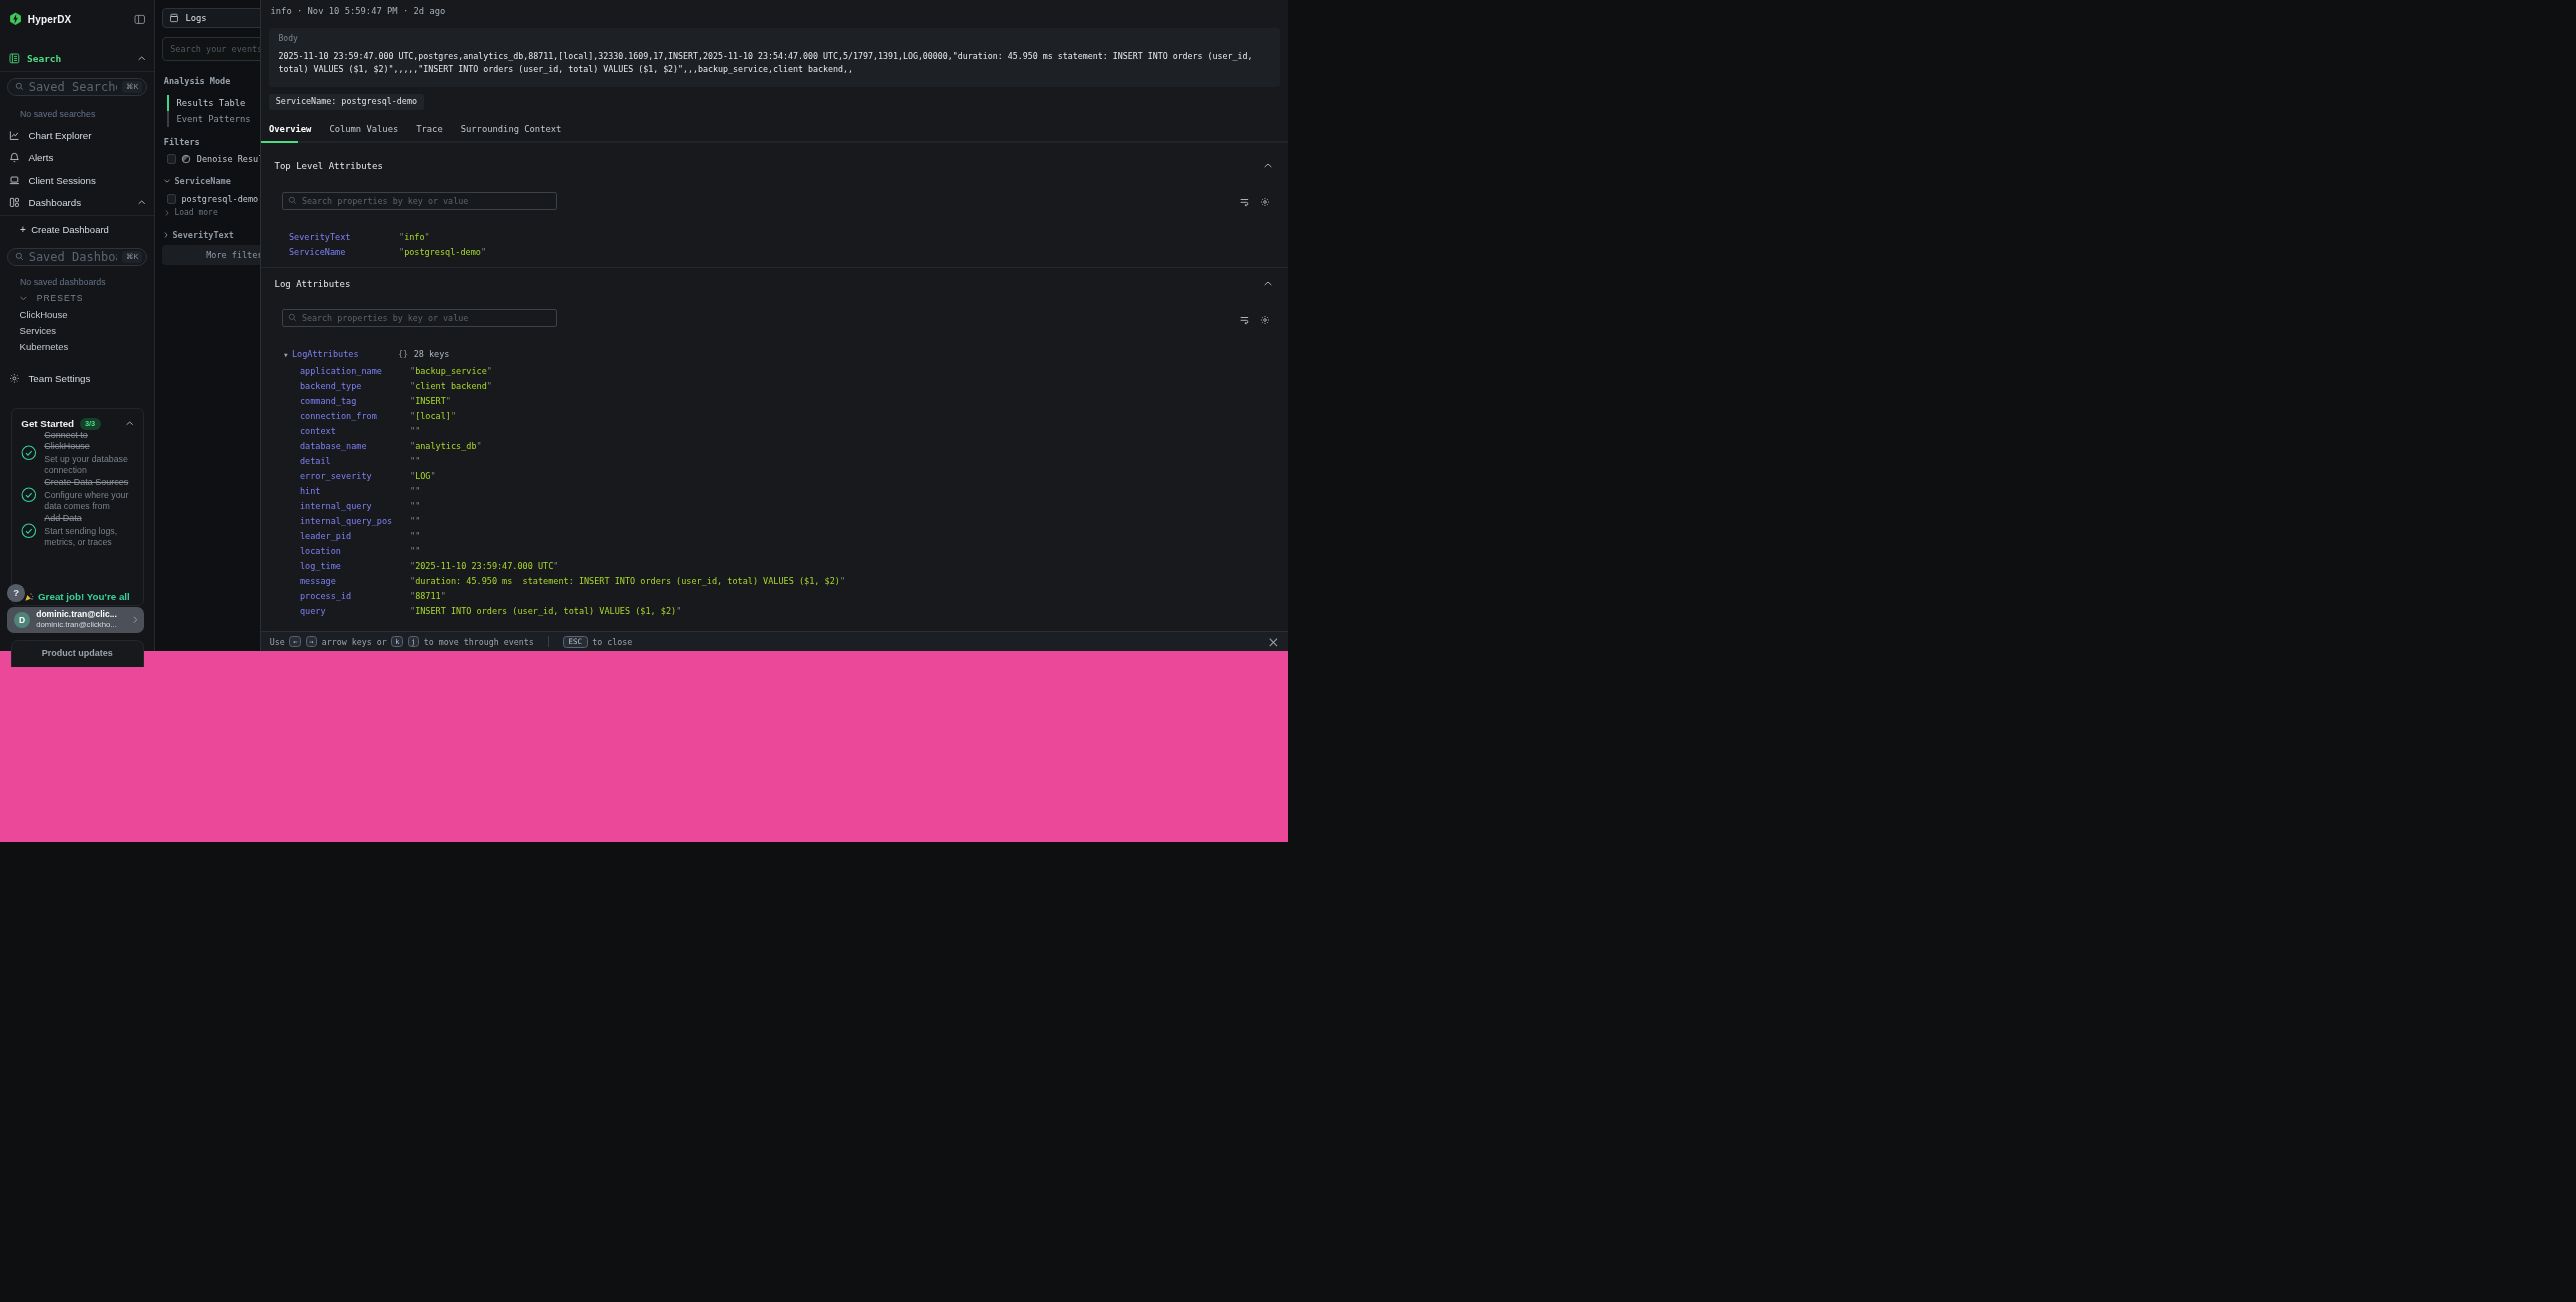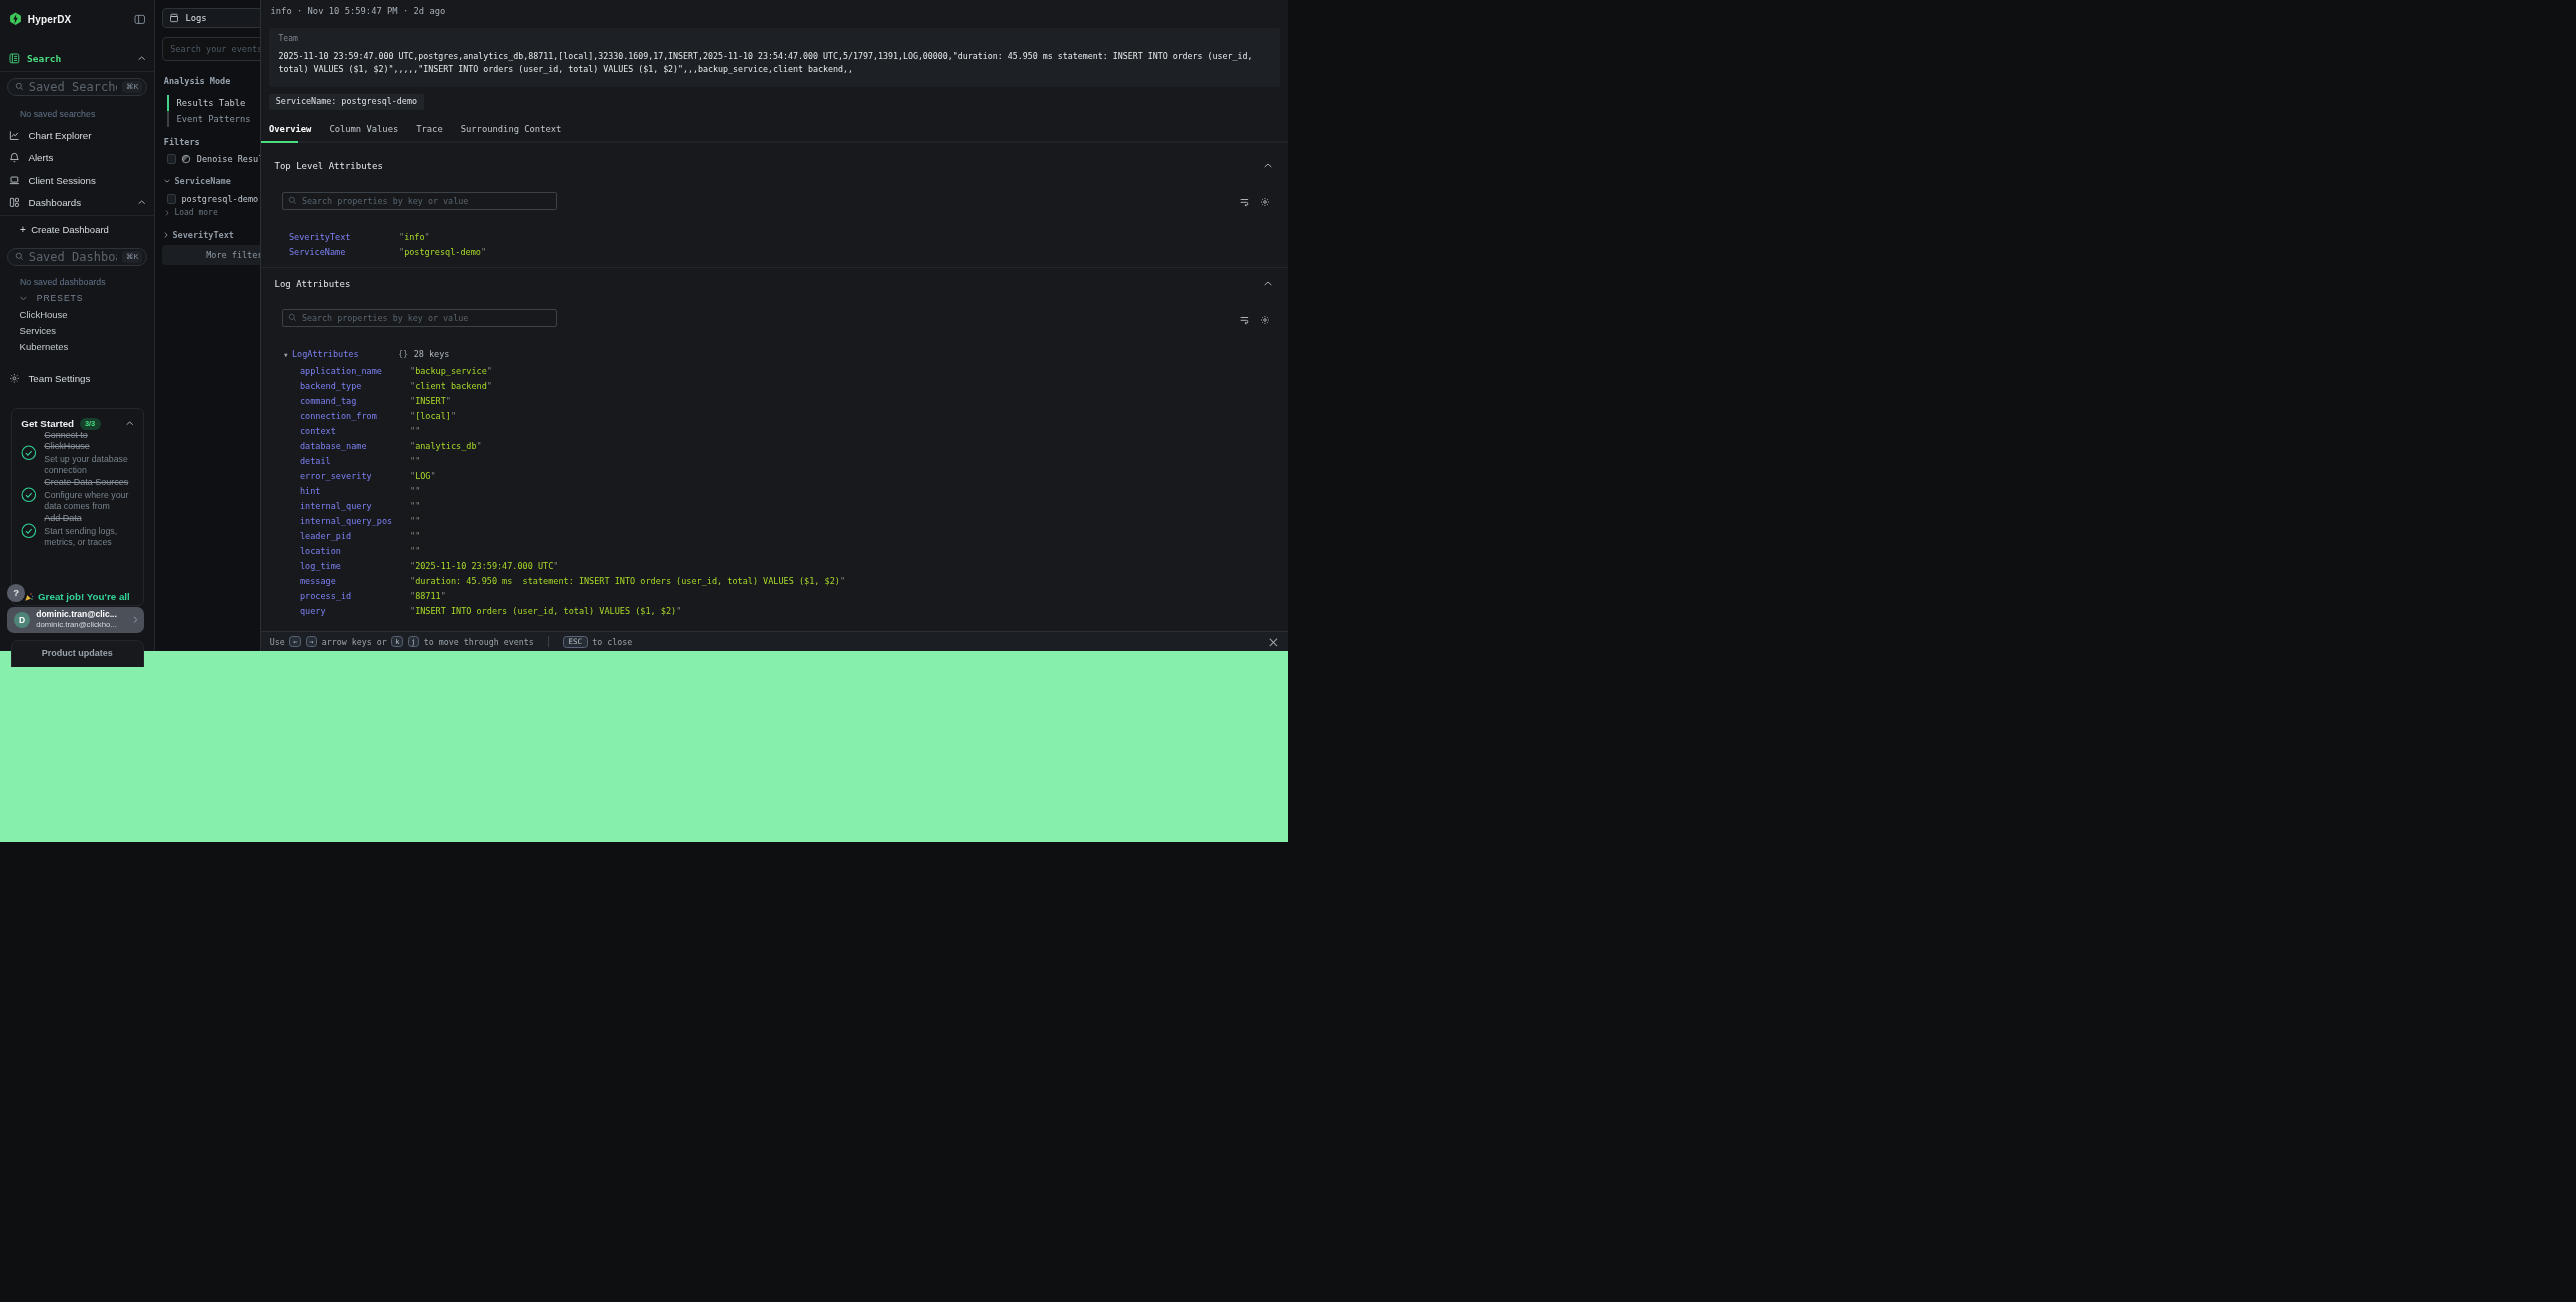--- a/index.html
+++ b/index.html
@@ -1,17 +1,17 @@
 <!DOCTYPE html>
 <html style="font-size:10.8px"><head>
 <meta charset="utf-8">
 <style>
   html,body{margin:0;padding:0;background:#0d0f11;}
   *{box-sizing:border-box;}
-  .app{position:relative;width:1288px;height:842px;overflow:hidden;background:#86efac;
+  .app{position:relative;width:1288px;height:842px;overflow:hidden;background:#ec4899;
        font-family:"DejaVu Sans Mono","Liberation Mono",monospace;}
   .sans{font-family:"Liberation Sans","DejaVu Sans",sans-serif;}
   svg{display:block;}
 
   
   .sidebar{position:absolute;left:0;top:0;width:155px;height:651px;background:#131518;
            border-right:0.7px solid #26292d;z-index:2;}
   .logo-row{position:absolute;left:8.8px;top:12px;width:137px;display:flex;align-items:center;gap:6px;}
   .logo-title{color:#f2f4f6;font-weight:bold;font-size:10px;letter-spacing:0.2px;}
   .collapse-btn{margin-left:auto;color:#8d96a0;cursor:pointer;}
@@ -427,21 +427,21 @@
       <span class="filter-group-lbl">SeverityText</span>
     </div>
 
     <div class="more-btn">More filters</div>
   </section>
 
   <section class="panel">
     <div class="panel-header">info · Nov 10 5:59:47 PM · 2d ago</div>
 
     <div class="body-card">
-      <div class="lbl">Team</div>
+      <div class="lbl">Body</div>
       <div class="txt">2025-11-10 23:59:47.000 UTC,postgres,analytics_db,88711,[local],32330.1609,17,INSERT,2025-11-10 23:54:47.000 UTC,5/1797,1391,LOG,00000,"duration: 45.950 ms statement: INSERT INTO orders (user_id, total) VALUES ($1, $2)",,,,,"INSERT INTO orders (user_id, total) VALUES ($1, $2)",,,backup_service,client backend,,</div>
     </div>
 
     <div class="svc-chip">ServiceName: postgresql-demo</div>
 
     <div class="tabs">
       <span class="tab active">Overview</span>
       <span class="tab">Column Values</span>
       <span class="tab">Trace</span>
       <span class="tab">Surrounding Context</span>

